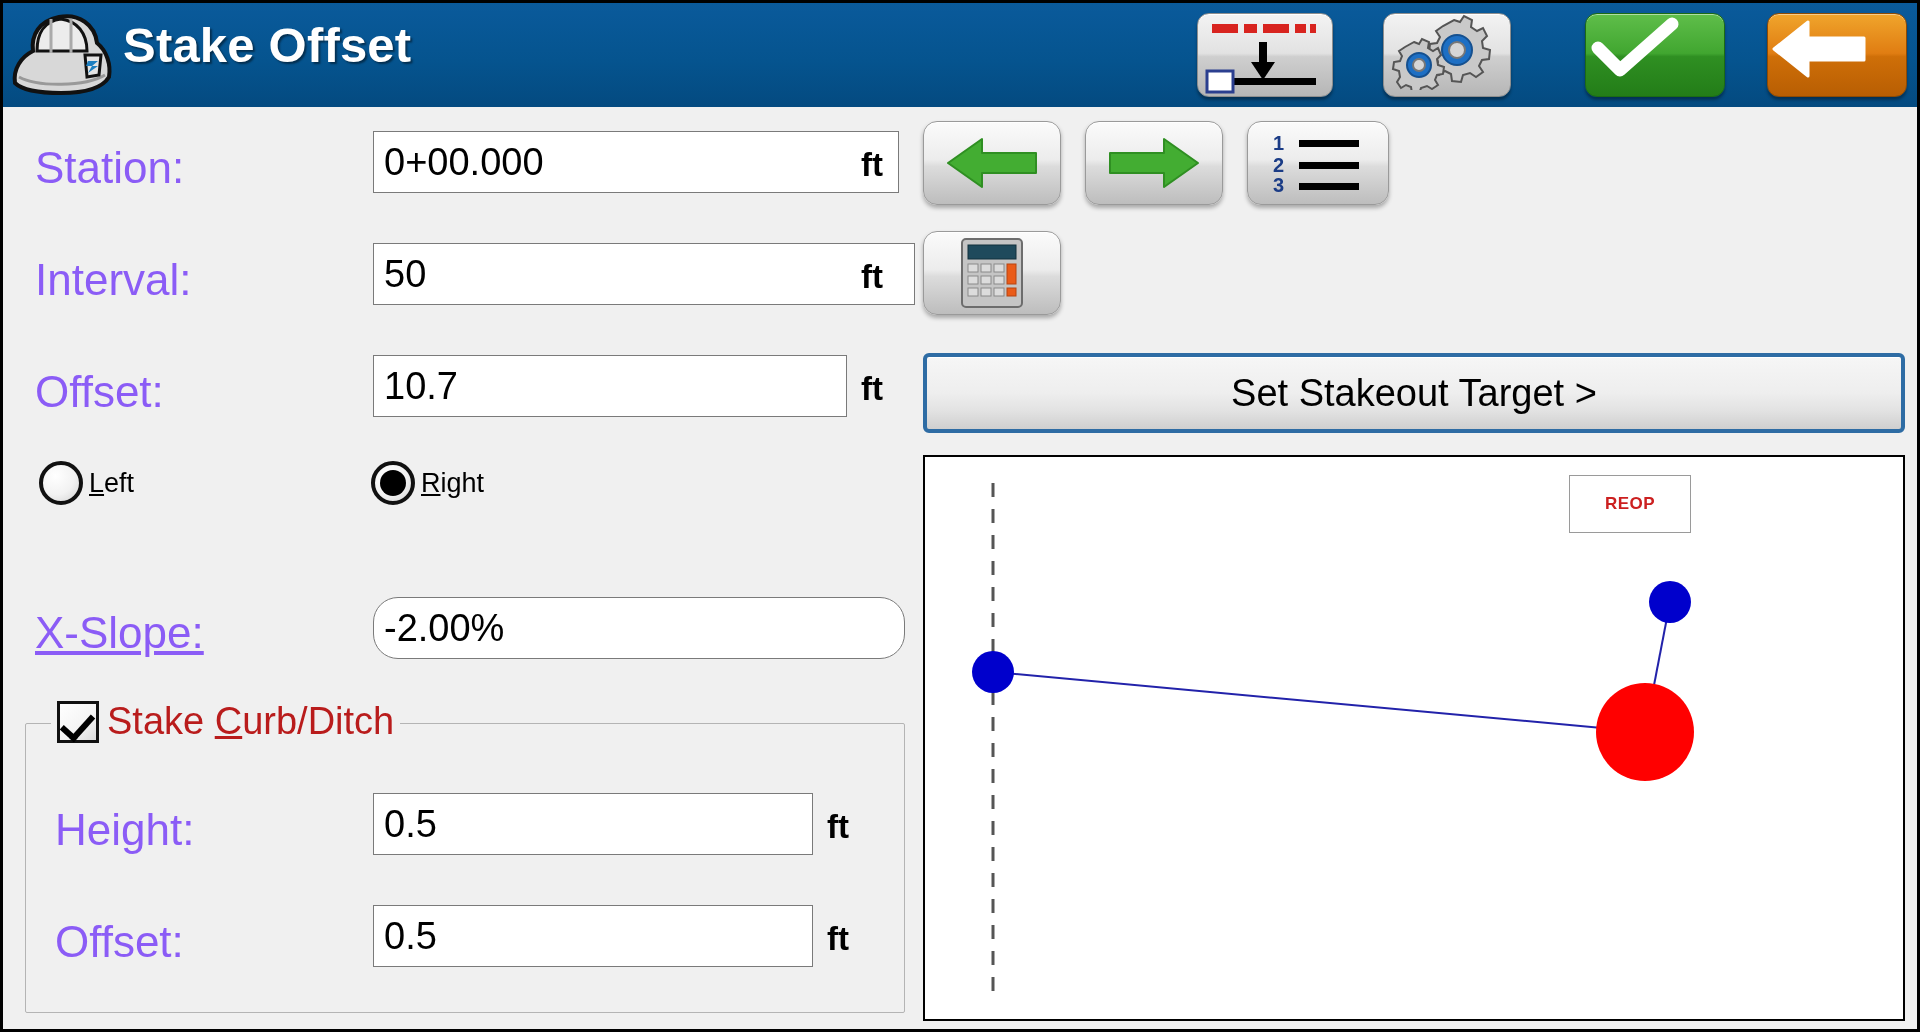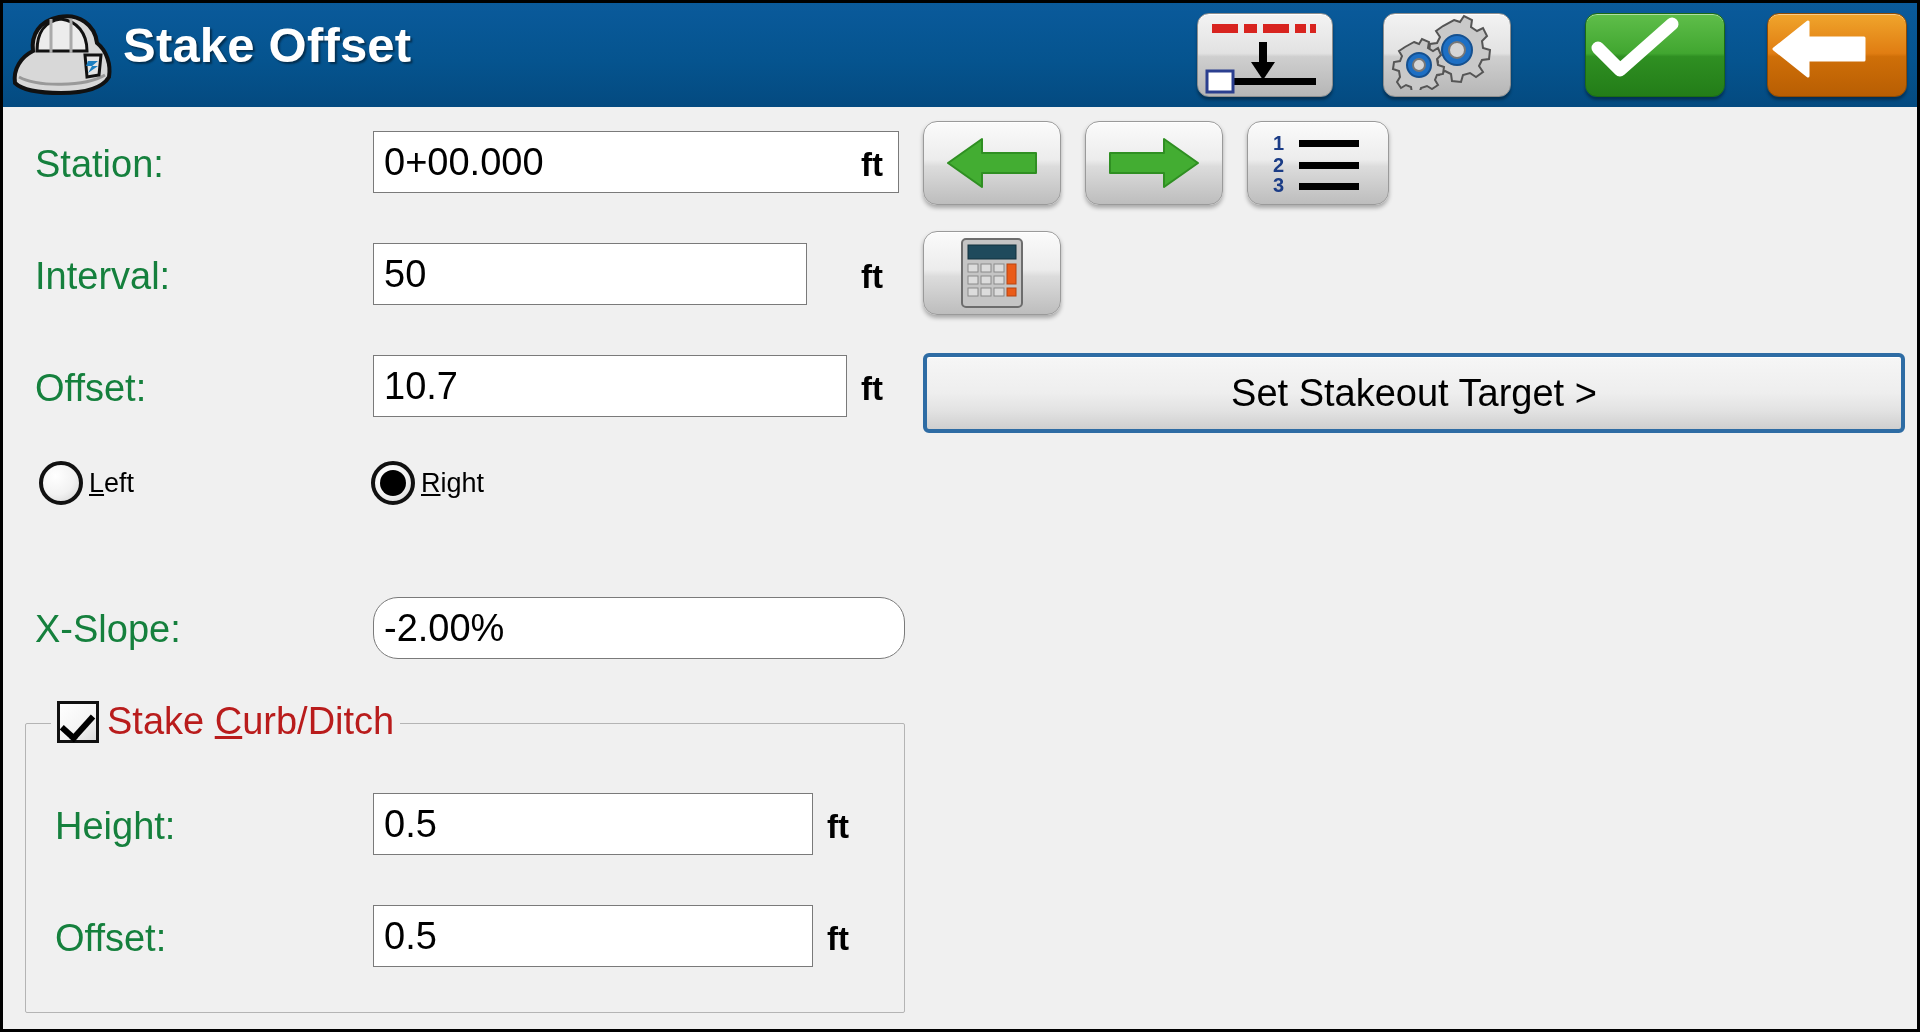--- a/index.html
+++ b/index.html
@@ -40,21 +40,21 @@
     box-shadow:0 3px 3px rgba(0,0,0,.35), inset 0 1px 0 rgba(255,255,255,.5);
   }
   .tb-orange{
     background:linear-gradient(to bottom,#f0a52c 0%,#e07d12 48%,#cf6f08 52%,#b85e03 100%);
     border:1px solid #8f4a02;
     box-shadow:0 3px 3px rgba(0,0,0,.35), inset 0 1px 0 rgba(255,255,255,.45);
   }
 
   
   .form-label{
-    position:absolute;color:#15803d;font-size:38px;white-space:nowrap;
+    position:absolute;color:#8b5cf6;font-size:44px;white-space:nowrap;
   }
   .field{
     position:absolute;box-sizing:border-box;
     background:#ffffff;border:1px solid #7a7a7a;
     font-size:38px;color:#000;
     padding:4px 10px;display:flex;align-items:center;
     font-family:"Liberation Sans",sans-serif;
   }
   .unit{position:absolute;font-size:33px;font-weight:bold;color:#000;}
 
@@ -174,38 +174,38 @@
         <path d="M6 35 L40 8 L40 24 L96 24 L96 46 L40 46 L40 62 Z" fill="#ffffff" stroke="#ffffff" stroke-width="3" stroke-linejoin="round"></path>
       </svg>
     </div>
   </div>
 
   <div class="form-label" style="left:32px;top:140px;">Station:</div>
   <div class="field" style="left:370px;top:128px;width:526px;height:62px;">0+00.000</div>
   <div class="unit" style="left:858px;top:143px;">ft</div>
 
   <div class="form-label" style="left:32px;top:252px;">Interval:</div>
-  <div class="field" style="left:370px;top:240px;width:434px;height:62px;">50</div>
+  <div class="field" style="left:370px;top:240px;width:542px;height:62px;">50</div>
   <div class="unit" style="left:858px;top:255px;">ft</div>
 
   <div class="form-label" style="left:32px;top:364px;">Offset:</div>
   <div class="field" style="left:370px;top:352px;width:474px;height:62px;">10.7</div>
   <div class="unit" style="left:858px;top:367px;">ft</div>
 
   <div class="radio-wrap" style="left:36px;top:458px;">
     <span class="radio"></span>
     <span class="radio-label"><span class="mn">L</span><span>eft</span></span>
   </div>
 
   <div class="radio-wrap" style="left:368px;top:458px;">
     <span class="radio on"></span>
     <span class="radio-label"><span class="mn">R</span><span>ight</span></span>
   </div>
 
-  <div class="form-label" style="left:32px;top:605px;">X-Slope:</div>
+  <div class="form-label" style="left:32px;top:605px;text-decoration:underline;">X-Slope:</div>
   <div class="field" style="left:370px;top:594px;width:532px;height:62px;border-radius:25px;">-2.00%</div>
 
   <div class="groupbox" style="left:22px;top:720px;width:880px;height:290px;"></div>
   <div class="cb-wrap" style="left:48px;top:697px;">
     <span class="cb on"></span>
     <span class="cb-label"><span>Stake </span><span class="mn">C</span><span>urb/Ditch</span></span>
   </div>
 
   <div class="form-label" style="left:52px;top:802px;">Height:</div>
   <div class="field" style="left:370px;top:790px;width:440px;height:62px;">0.5</div>
@@ -255,14 +255,27 @@
           <rect x="27" y="52" width="10" height="8"></rect>
         <rect x="40" y="52" width="10" height="8"></rect>
       </g>
       <rect x="53" y="28" width="9" height="20" fill="#ea5b18" stroke="#b74410"></rect>
       <rect x="53" y="52" width="9" height="8" fill="#ea5b18" stroke="#b74410"></rect>
     </svg>
   </div>
 
   <div class="wide-btn" style="left:920px;top:350px;width:982px;height:80px;">Set Stakeout Target &gt;</div>
 
+  <div class="canvas-box" style="left:920px;top:452px;width:982px;height:566px;">
+    <svg width="978" height="562" viewBox="0 0 978 562">
+      <line x1="68" y1="26" x2="68" y2="536" stroke="#555555" stroke-width="3" stroke-dasharray="14 12"></line>
+      <line x1="68" y1="215" x2="720" y2="275" stroke="#2222aa" stroke-width="2"></line>
+      <line x1="720" y1="275" x2="745" y2="145" stroke="#2222aa" stroke-width="2"></line>
+      <circle cx="68" cy="215" r="21" fill="#0000cc"></circle>
+      <circle cx="745" cy="145" r="21" fill="#0000cc"></circle>
+      <circle cx="720" cy="275" r="49" fill="#ff0000"></circle>
+    </svg>
+    <div class="reop-box" style="left:644px;top:18px;width:122px;height:58px;">
+      <span>REOP</span>
+    </div>
+  </div>
 
 </div>
 
 </body></html>

